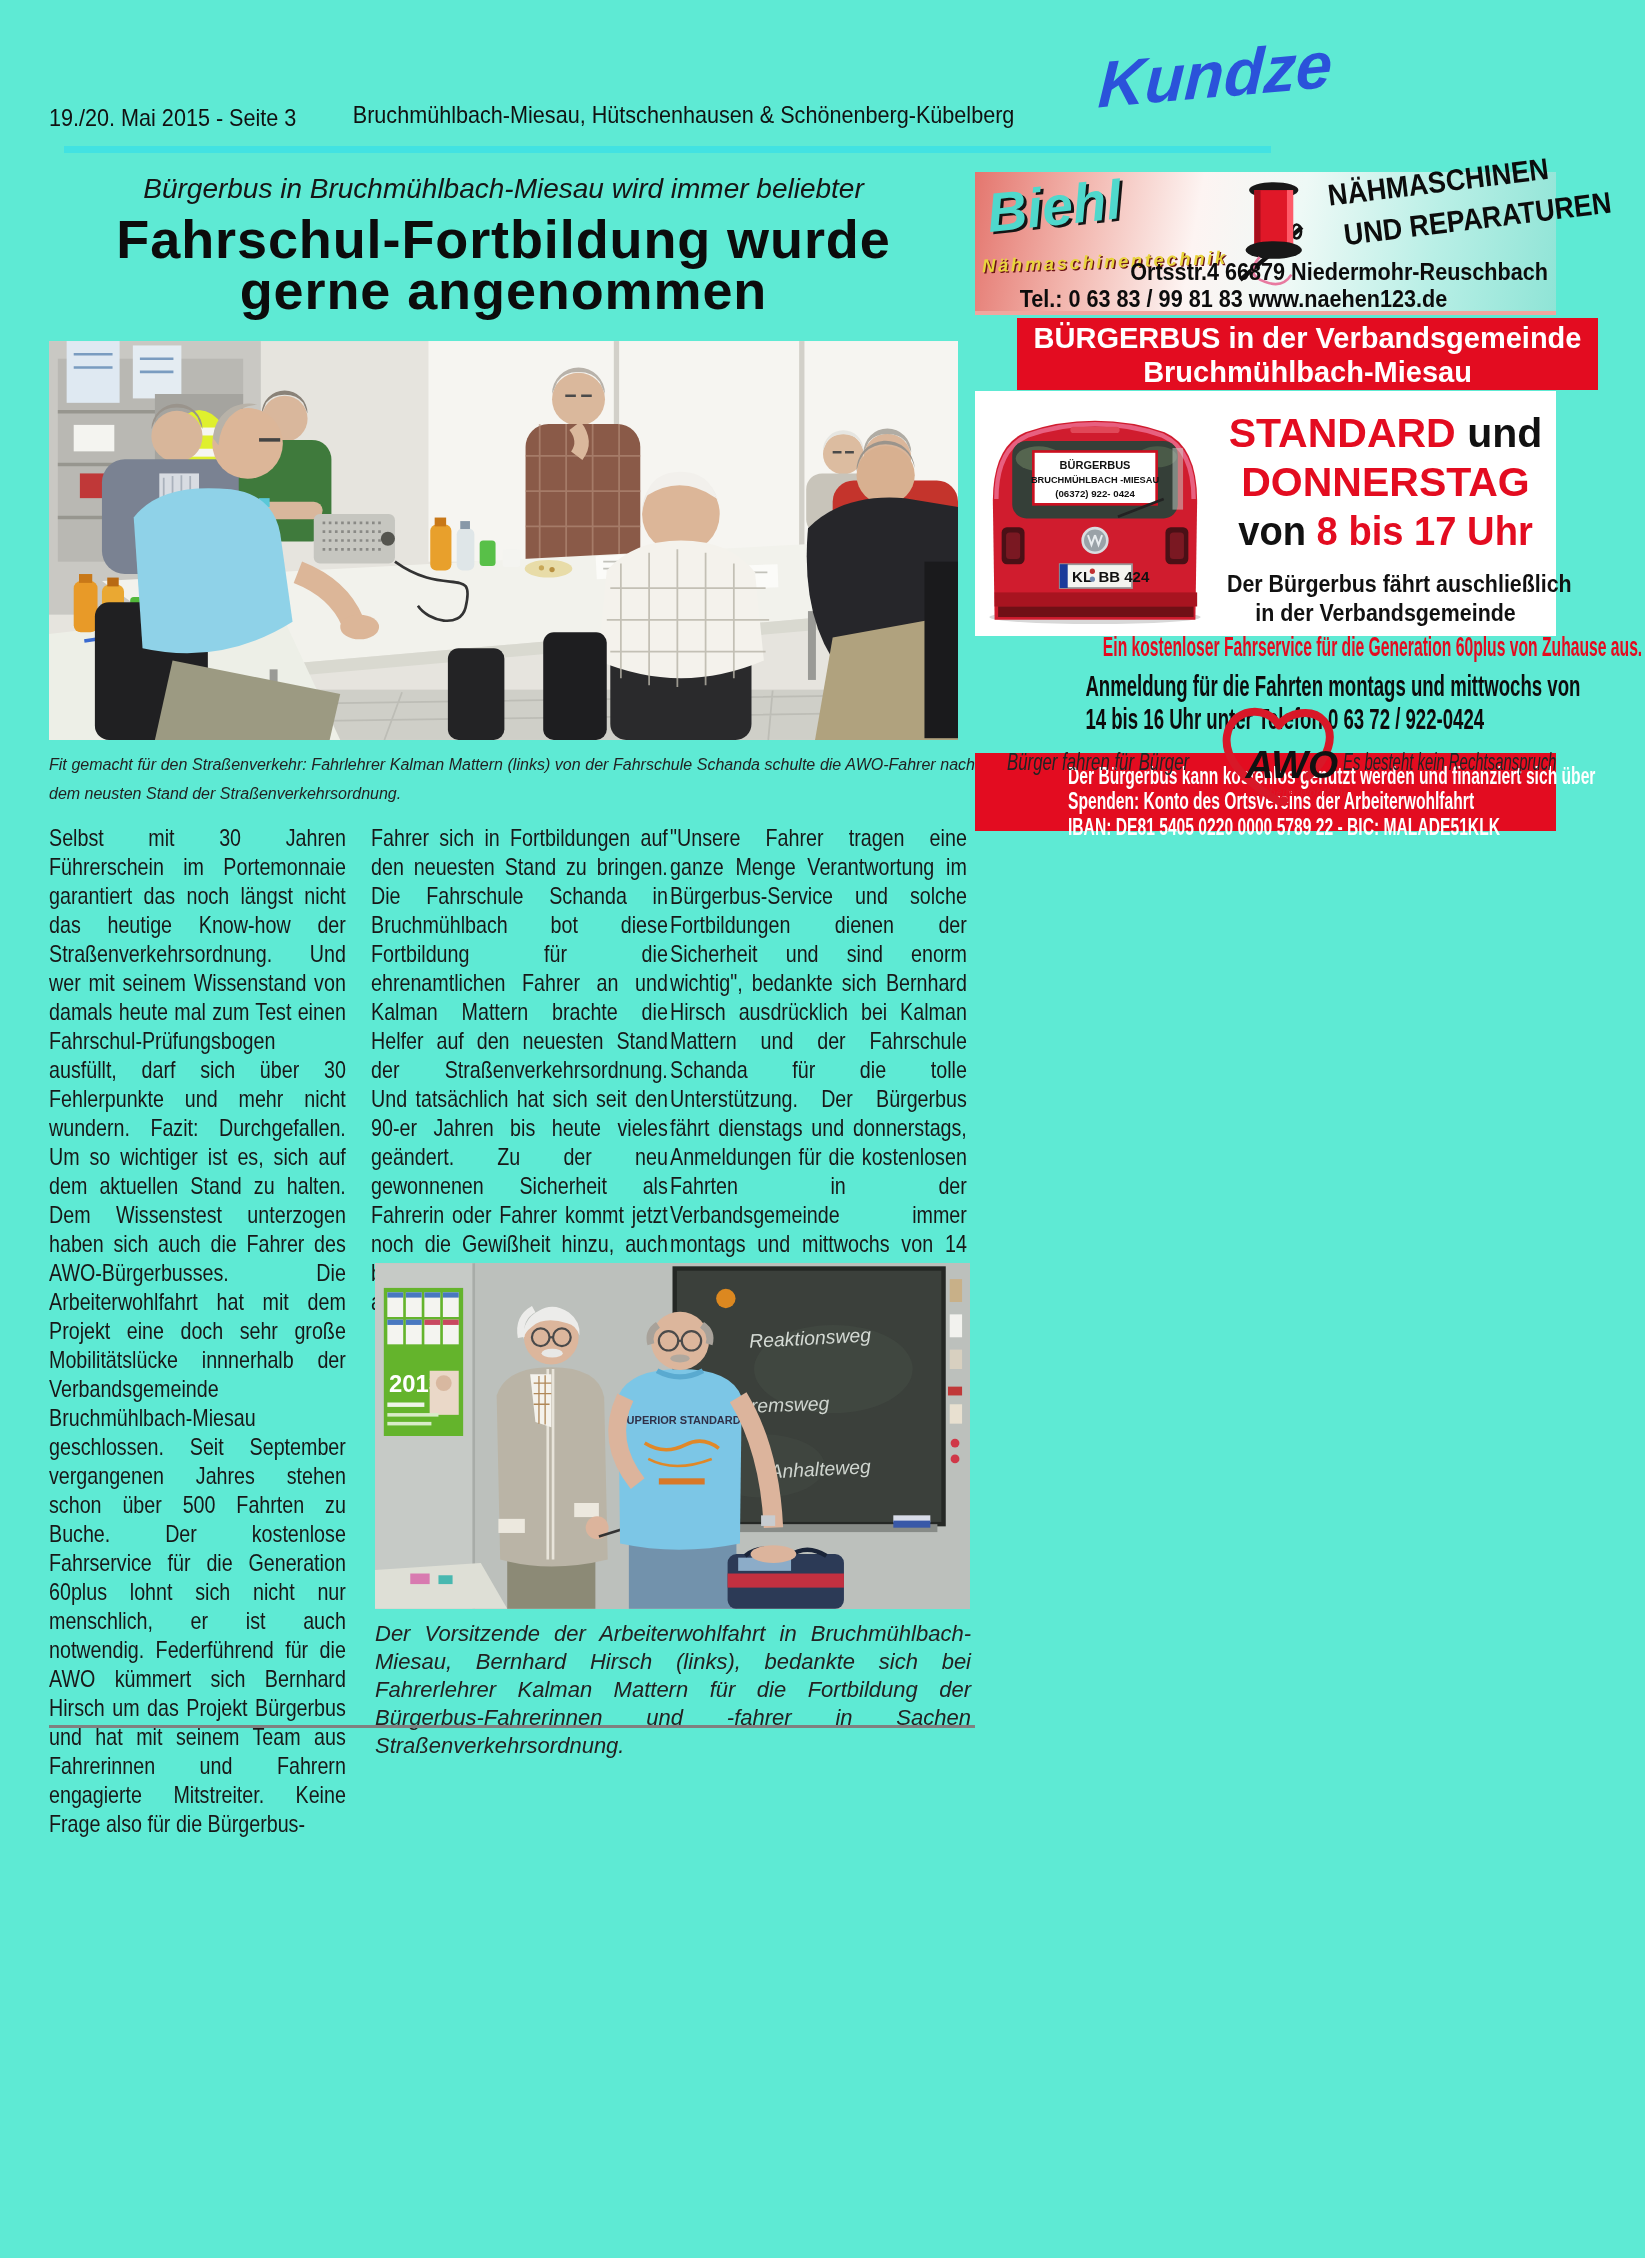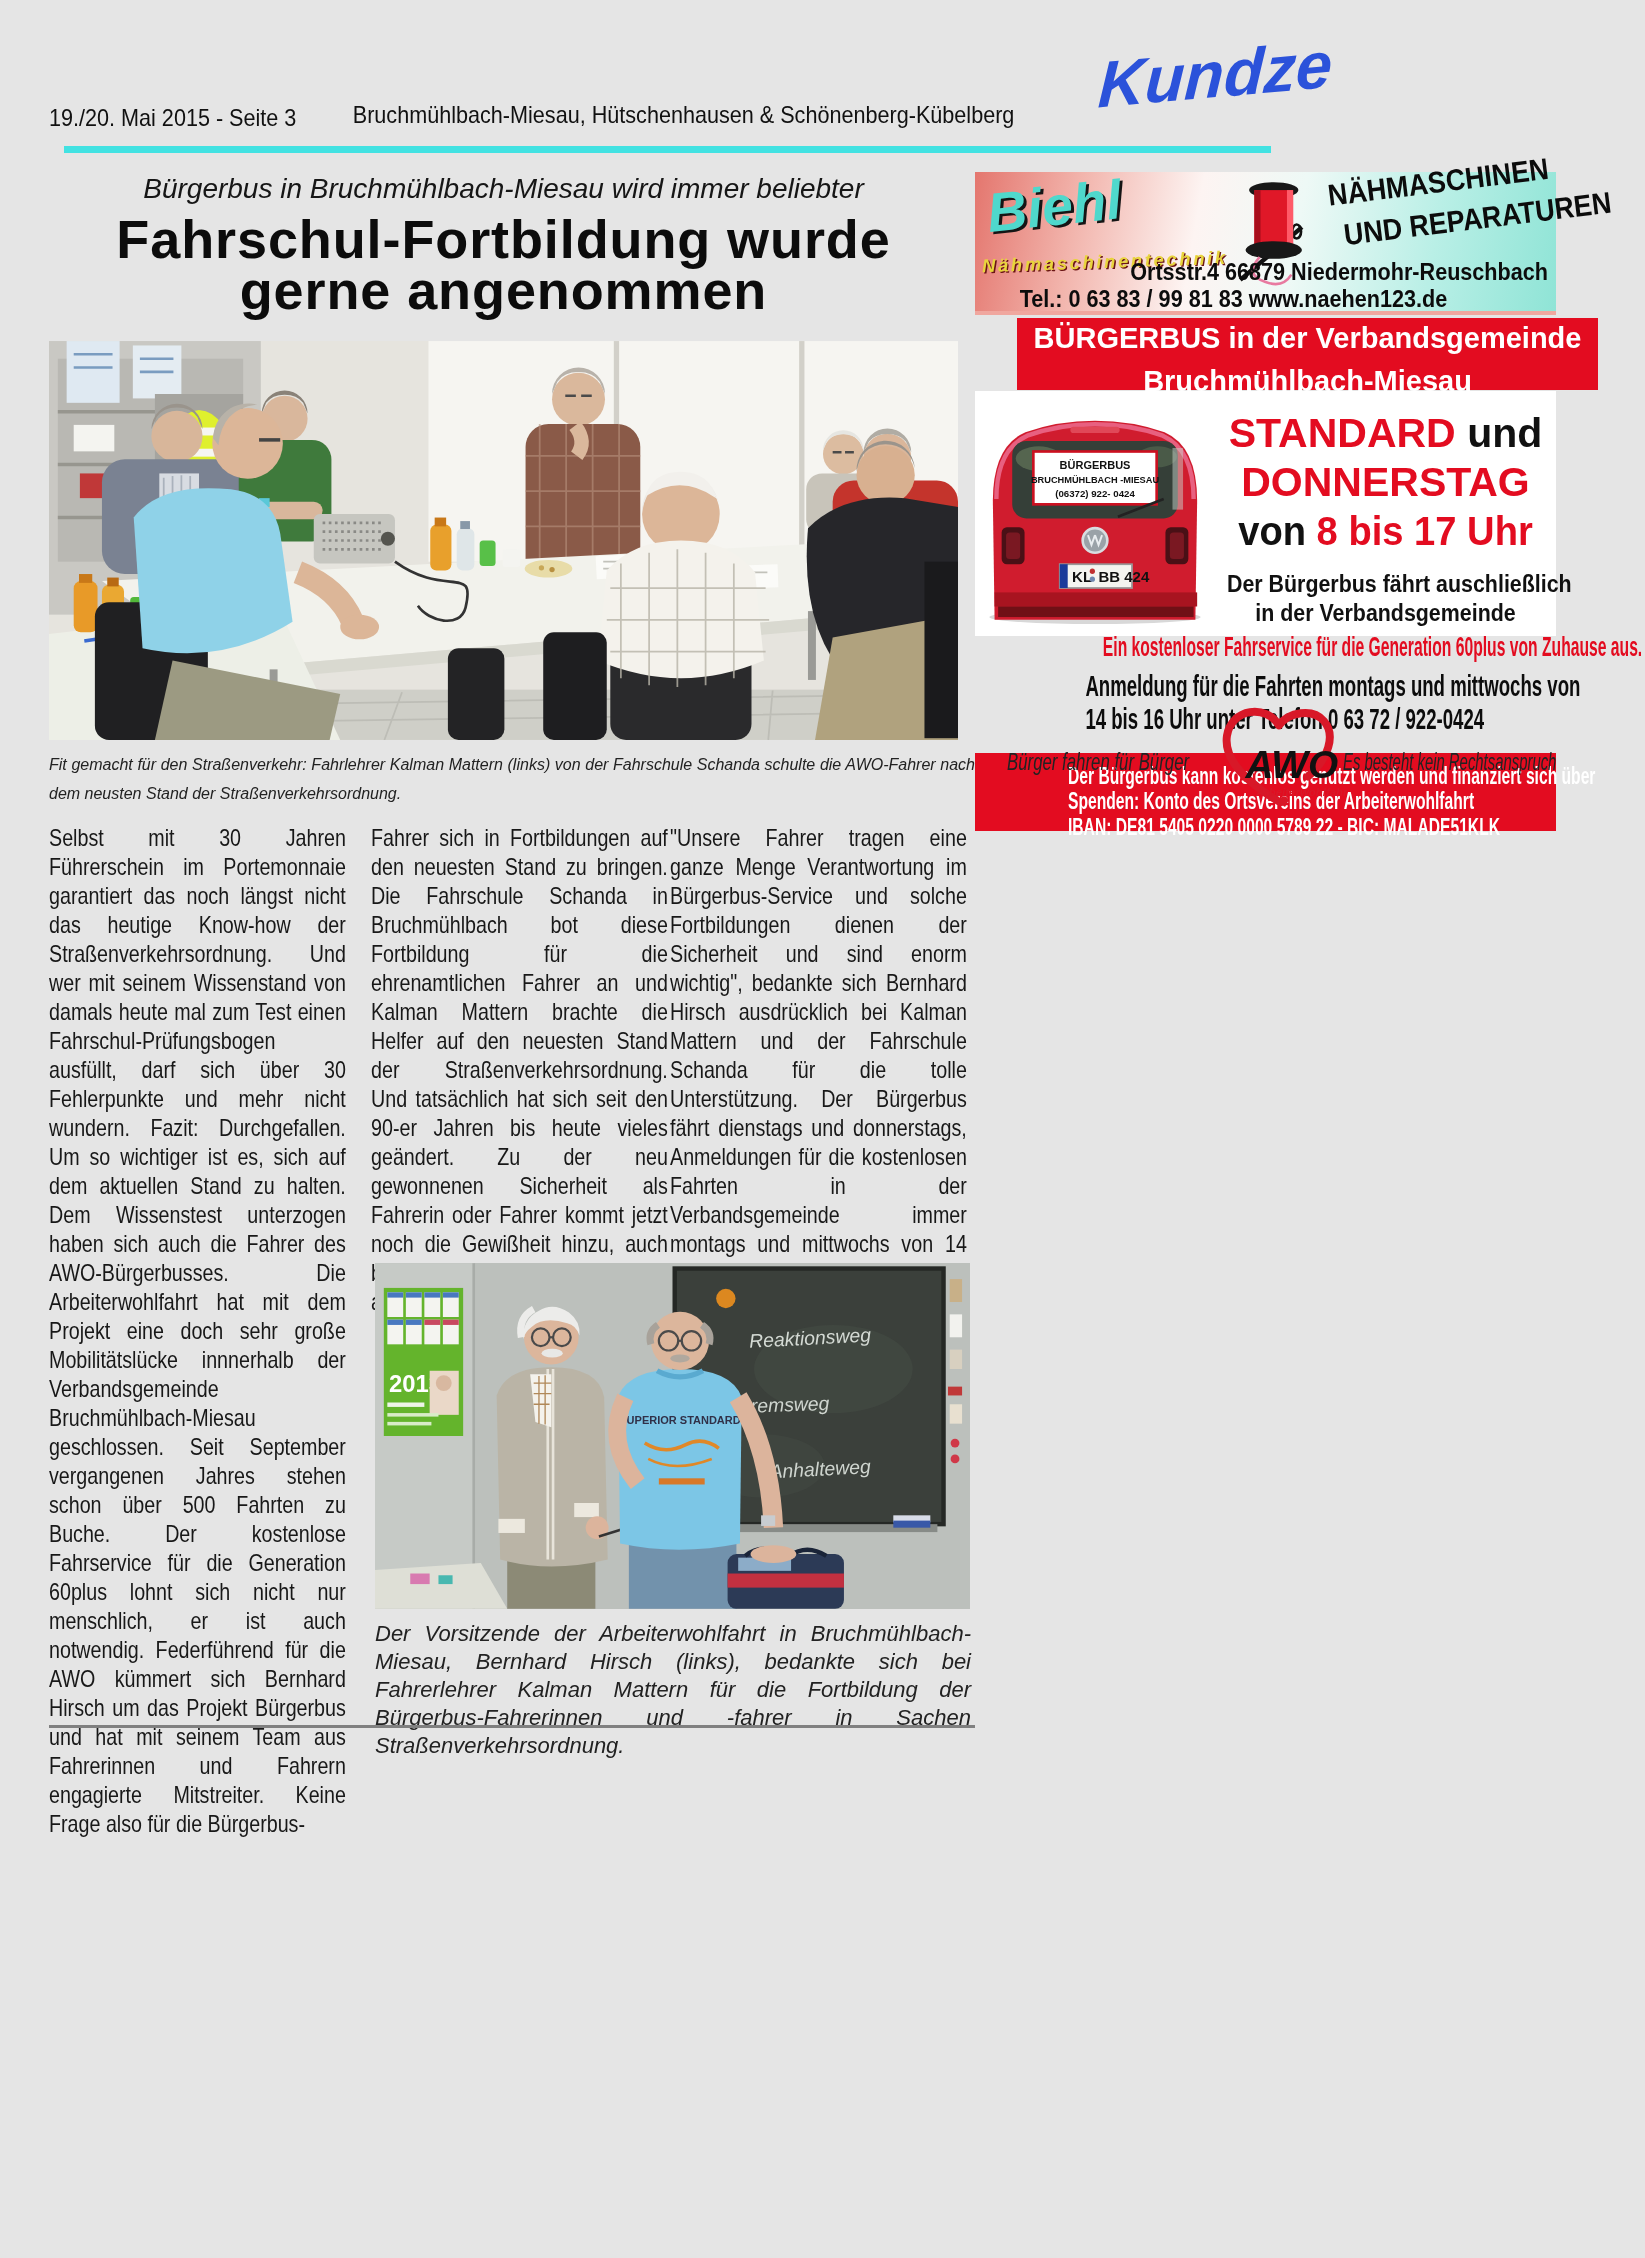--- a/index.html
+++ b/index.html
@@ -1,16 +1,16 @@
 <!DOCTYPE html>
 <html lang="de" style="font-size:14px"><head>
 <meta charset="utf-8">
 <style>
   html,body{margin:0;padding:0;background:#ffffff;}
-  .page{position:relative;width:1645px;height:2258px;background:#e5e5e5;overflow:hidden;
+  .page{position:relative;width:1645px;height:2258px;background:#5eead4;overflow:hidden;
         font-family:"Liberation Sans",sans-serif;color:#1a1a1a;}
   .abs{position:absolute;}
   .nw{white-space:nowrap;}
   .ctr{text-align:center;}
   .bodycol{width:362px;transform:scaleX(.82);transform-origin:0 0;
            font-size:24px;line-height:29px;text-align:justify;color:#181818;hyphens:auto;}
   .cap{font-style:italic;color:#222;text-align:justify;}
   .s56{transform:scaleX(.56);transform-origin:50% 50%;}
   .s62{transform:scaleX(.62);transform-origin:50% 50%;}
   .s68{transform:scaleX(.68);transform-origin:50% 50%;}
@@ -328,21 +328,21 @@
     <div class="abs ctr" style="left:132px;top:86px;width:448px;">
       <div class="nw s90" style="display:inline-block;font-size:24px;font-weight:bold;color:#0c0c0c;">Ortsstr.4  66879 Niedermohr-Reuschbach</div>
     </div>
     <div class="abs ctr" style="left:0px;top:113px;width:516px;">
       <div class="nw s90" style="display:inline-block;font-size:24px;font-weight:bold;color:#0c0c0c;">Tel.: 0 63 83 / 99 81 83   www.naehen123.de</div>
     </div>
   </div>
 
   <div class="abs" style="left:1017px;top:318px;width:581px;height:72px;background:#e30c20;color:#fff;">
     <div class="ctr nw" style="font-size:29px;font-weight:bold;margin-top:4.4px;">BÜRGERBUS in der Verbandsgemeinde</div>
-    <div class="ctr nw" style="font-size:29px;font-weight:bold;margin-top:10px;">Bruchmühlbach-Miesau</div>
+    <div class="ctr nw" style="font-size:29px;font-weight:bold;margin-top:1px;">Bruchmühlbach-Miesau</div>
   </div>
 
   <div class="abs" style="left:975px;top:391px;width:581px;height:245px;background:#fff;">
 
     <svg class="abs" style="left:1.8px;top:4.4px;" width="236" height="231" viewBox="0 0 268 262">
       <rect width="268" height="262" fill="#ffffff"></rect>
       <ellipse cx="134" cy="252" rx="120" ry="8" fill="#d8d8d8"></ellipse>
       <path d="M20,255 L18,120 Q18,58 55,42 Q92,29 134,29 Q176,29 213,42 Q250,58 250,120 L248,255 Z" fill="#d01c2e"></path>
       <path d="M22,118 Q22,62 57,46 Q93,33 134,33 Q175,33 211,46 Q246,62 246,118" fill="none" stroke="#e86080" stroke-width="5"></path>
       <rect x="106" y="36" width="56" height="7" rx="3.5" fill="#e04858"></rect>

